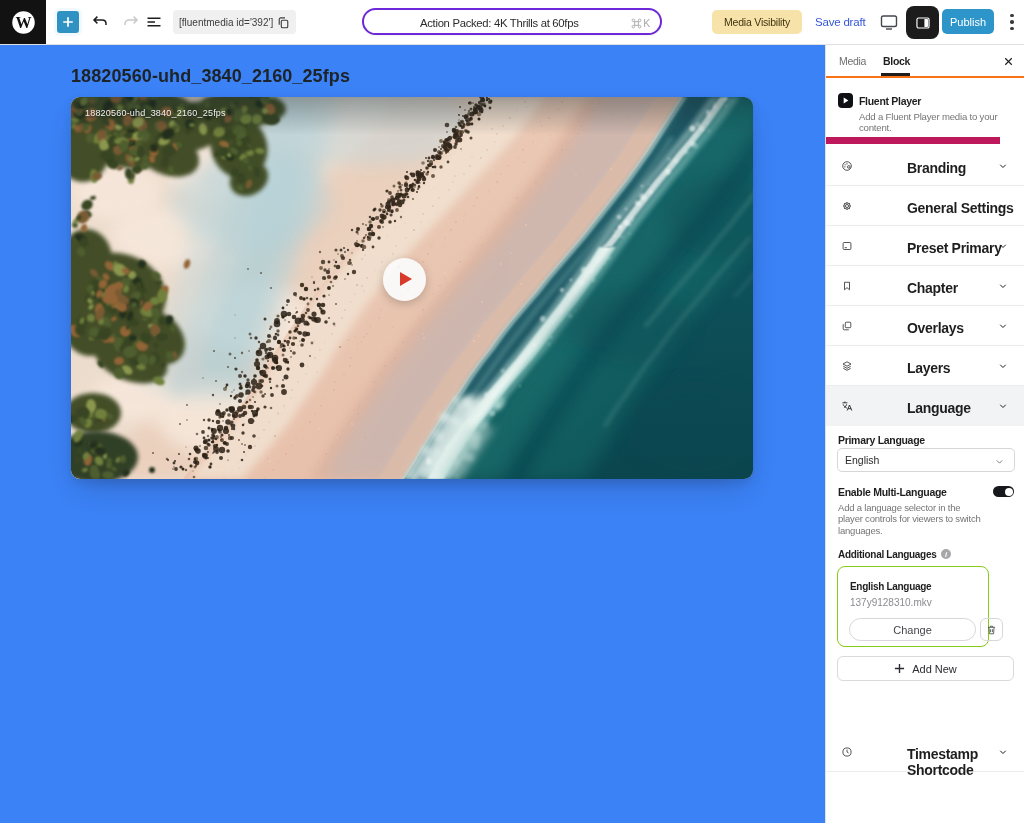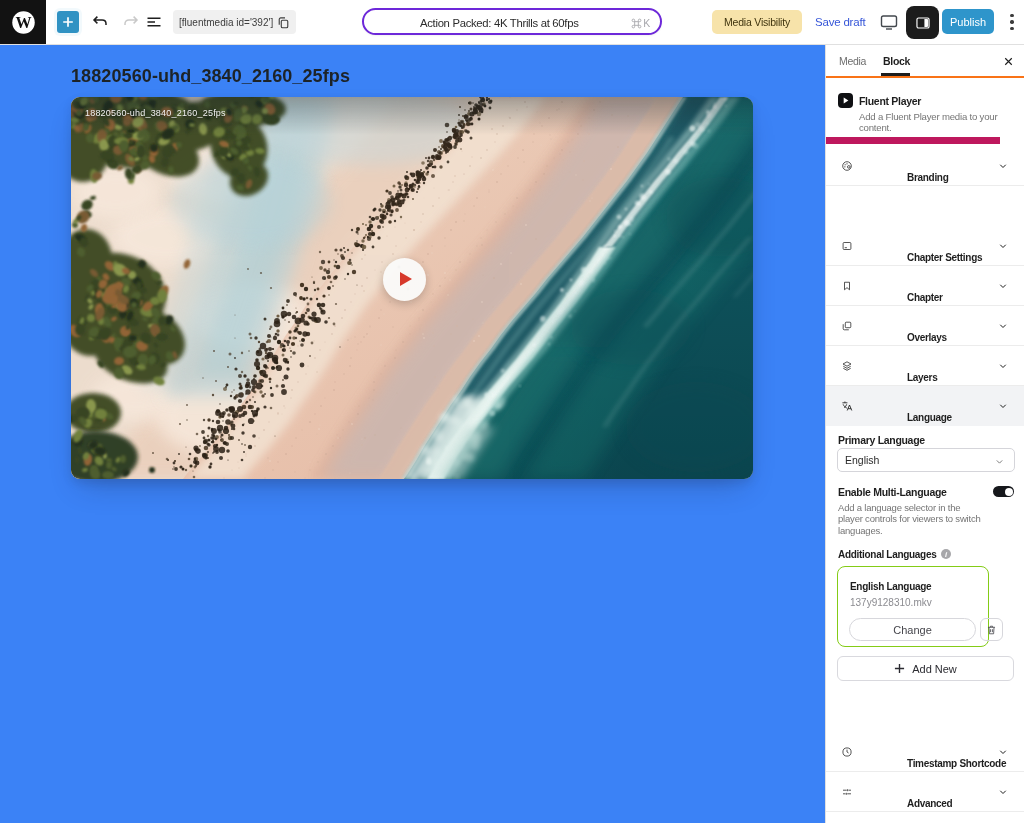--- a/index.html
+++ b/index.html
@@ -41,21 +41,21 @@
 #tab-underline { position:absolute; left:55px; bottom:0; width:29px; height:3px; background:#1e1e1e; }
 #closex { position:absolute; right:6px; top:5px; width:22px; height:22px; display:flex; align-items:center; justify-content:center; }
 
 #blockcard { position:absolute; left:0; top:33px; width:174px; height:66px; border-bottom:7px solid #be185d; }
 #fpicon { position:absolute; left:12px; top:15px; width:15px; height:15px; background:#0f1013; border-radius:4px; display:flex; align-items:center; justify-content:center; }
 #fpname { position:absolute; left:33px; top:17px; font-size:10.5px; letter-spacing:-0.3px; font-weight:700; }
 #fpdesc { position:absolute; left:33px; top:33px; white-space:nowrap; font-size:9.6px; letter-spacing:-0.2px; line-height:11.2px; color:#757575; }
 
 .row { position:absolute; left:0; width:199px; height:40px; border-bottom:1px solid #ececec; background:#fff; }
 .row .ric { position:absolute; left:15px; top:14px; width:12px; height:12px; }
-.row .rtx { position:absolute; left:37px; top:26px; font-size:10px; letter-spacing:-0.3px; font-weight:700; color:#1e1e1e;padding-left:44px; }
+.row .rtx { position:absolute; left:37px; top:14px; font-size:14px; letter-spacing:-0.3px; font-weight:700; color:#1e1e1e;padding-left:44px; }
 .row .chev { position:absolute; right:16px; top:14px; }
 .row.hl { background:#f2f3f5; border-bottom:none; }
 
 #langpanel { position:absolute; left:0; top:381px; width:199px; }
 .lbl { font-size:10.5px; letter-spacing:-0.3px; font-weight:700; color:#1e1e1e; }
 #pl-label { position:absolute; left:12px; top:8px; }
 #pl-select { position:absolute; left:11px; top:22px; width:178px; height:24px; border:1px solid #d5d5da; border-radius:5px; background:#fff; font-size:10.5px; color:#2b2b2b; display:flex; align-items:center; padding:0 7px; }
 #pl-select svg { position:absolute; right:8px; top:6px; }
 #eml-label { position:absolute; left:12px; top:60px; font-size:10.5px; letter-spacing:-0.3px; font-weight:700; }
 #toggle { position:absolute; left:167px; top:60px; width:21px; height:11px; background:#16181c; border-radius:6px; }
@@ -1827,26 +1827,39 @@
         <circle cx="15.6" cy="13.8" r="2.6" fill="#fff" stroke="#1e1e1e" stroke-width="1.5"></circle>
         <circle cx="8.3" cy="9.4" r="1.15" fill="#1e1e1e"></circle>
         <circle cx="12" cy="7.6" r="1.15" fill="#1e1e1e"></circle>
         <circle cx="7.8" cy="13.6" r="1.15" fill="#1e1e1e"></circle>
       </svg>
     <span class="rtx">Branding</span>
     <svg class="chev" width="12" height="12" viewBox="0 0 24 24">
         <path d="M6.5 9.5 l5.5 5.5 5.5 -5.5" fill="none" stroke="#1e1e1e" stroke-width="2"></path>
       </svg>
   </div>
+  <div class="row" style="top:141px">
+    <svg class="ric" viewBox="0 0 24 24">
+        <circle cx="12" cy="12" r="3.1" fill="none" stroke="#1e1e1e" stroke-width="1.5"></circle>
+        <g stroke="#1e1e1e" stroke-width="1.5">
+          <path d="M12 4.4 v2.2 M12 17.4 v2.2 M4.4 12 h2.2 M17.4 12 h2.2 M6.6 6.6 l1.6 1.6 M15.8 15.8 l1.6 1.6 M17.4 6.6 l-1.6 1.6 M8.2 15.8 l-1.6 1.6"></path>
+        </g>
+        <circle cx="12" cy="12" r="6.3" fill="none" stroke="#1e1e1e" stroke-width="1.5"></circle>
+      </svg>
+    <span class="rtx">General Settings</span>
+    <svg class="chev" width="12" height="12" viewBox="0 0 24 24">
+        <path d="M6.5 9.5 l5.5 5.5 5.5 -5.5" fill="none" stroke="#1e1e1e" stroke-width="2"></path>
+      </svg>
+  </div>
   <div class="row" style="top:181px">
     <svg class="ric" viewBox="0 0 24 24">
         <rect x="4.2" y="5" width="15.6" height="14" rx="2" fill="none" stroke="#1e1e1e" stroke-width="1.5"></rect>
         <path d="M7.4 15.4 h4.4" stroke="#1e1e1e" stroke-width="1.5"></path>
       </svg>
-    <span class="rtx">Chapter Settings</span>
+    <span class="rtx">Preset Primary</span>
     <svg class="chev" width="12" height="12" viewBox="0 0 24 24">
         <path d="M6.5 9.5 l5.5 5.5 5.5 -5.5" fill="none" stroke="#1e1e1e" stroke-width="2"></path>
       </svg>
   </div>
   <div class="row" style="top:221px">
     <svg class="ric" viewBox="0 0 24 24">
         <path d="M7 4.5 h10 V19.5 l-5 -4.2 -5 4.2 Z" fill="none" stroke="#1e1e1e" stroke-width="1.5"></path>
       </svg>
     <span class="rtx">Chapter</span>
     <svg class="chev" width="12" height="12" viewBox="0 0 24 24">
@@ -1915,22 +1928,13 @@
   <div class="row" style="top:687px">
     <svg class="ric" viewBox="0 0 24 24">
         <circle cx="12" cy="12" r="8.2" fill="none" stroke="#1e1e1e" stroke-width="1.5"></circle>
         <path d="M12 7.2 V12 l3.2 2" fill="none" stroke="#1e1e1e" stroke-width="1.5"></path>
       </svg>
     <span class="rtx">Timestamp Shortcode</span>
     <svg class="chev" width="12" height="12" viewBox="0 0 24 24">
         <path d="M6.5 9.5 l5.5 5.5 5.5 -5.5" fill="none" stroke="#1e1e1e" stroke-width="2"></path>
       </svg>
   </div>
-  <div class="row" style="top:727px">
-    <svg class="ric" viewBox="0 0 24 24">
-        <path d="M4 8.4 h7.5 M15 8.4 h5 M13.2 6.4 v4 M4 15.6 h5 M12.5 15.6 h7.5 M10.7 13.6 v4" fill="none" stroke="#1e1e1e" stroke-width="1.5"></path>
-      </svg>
-    <span class="rtx">Advanced</span>
-    <svg class="chev" width="12" height="12" viewBox="0 0 24 24">
-        <path d="M6.5 9.5 l5.5 5.5 5.5 -5.5" fill="none" stroke="#1e1e1e" stroke-width="2"></path>
-      </svg>
-  </div>
 </div>
 
 </body></html>

